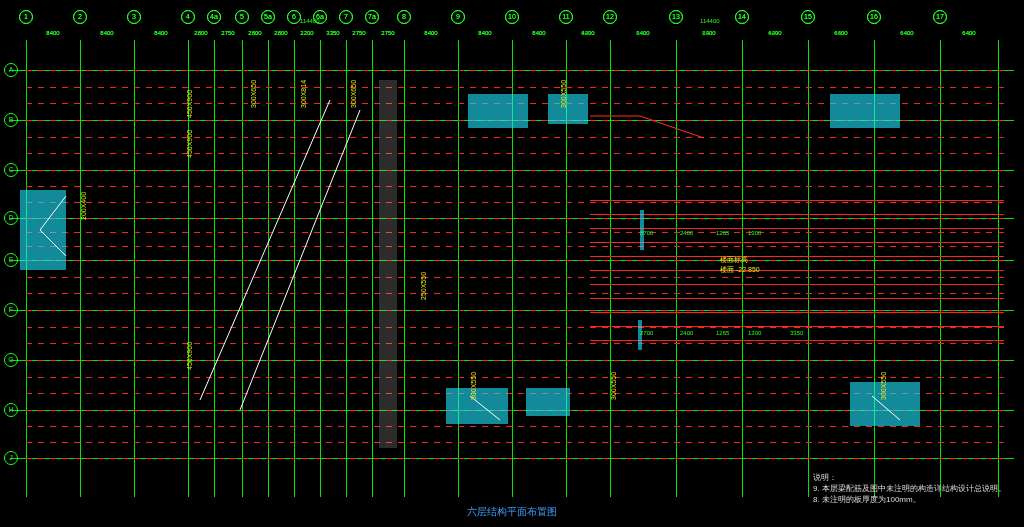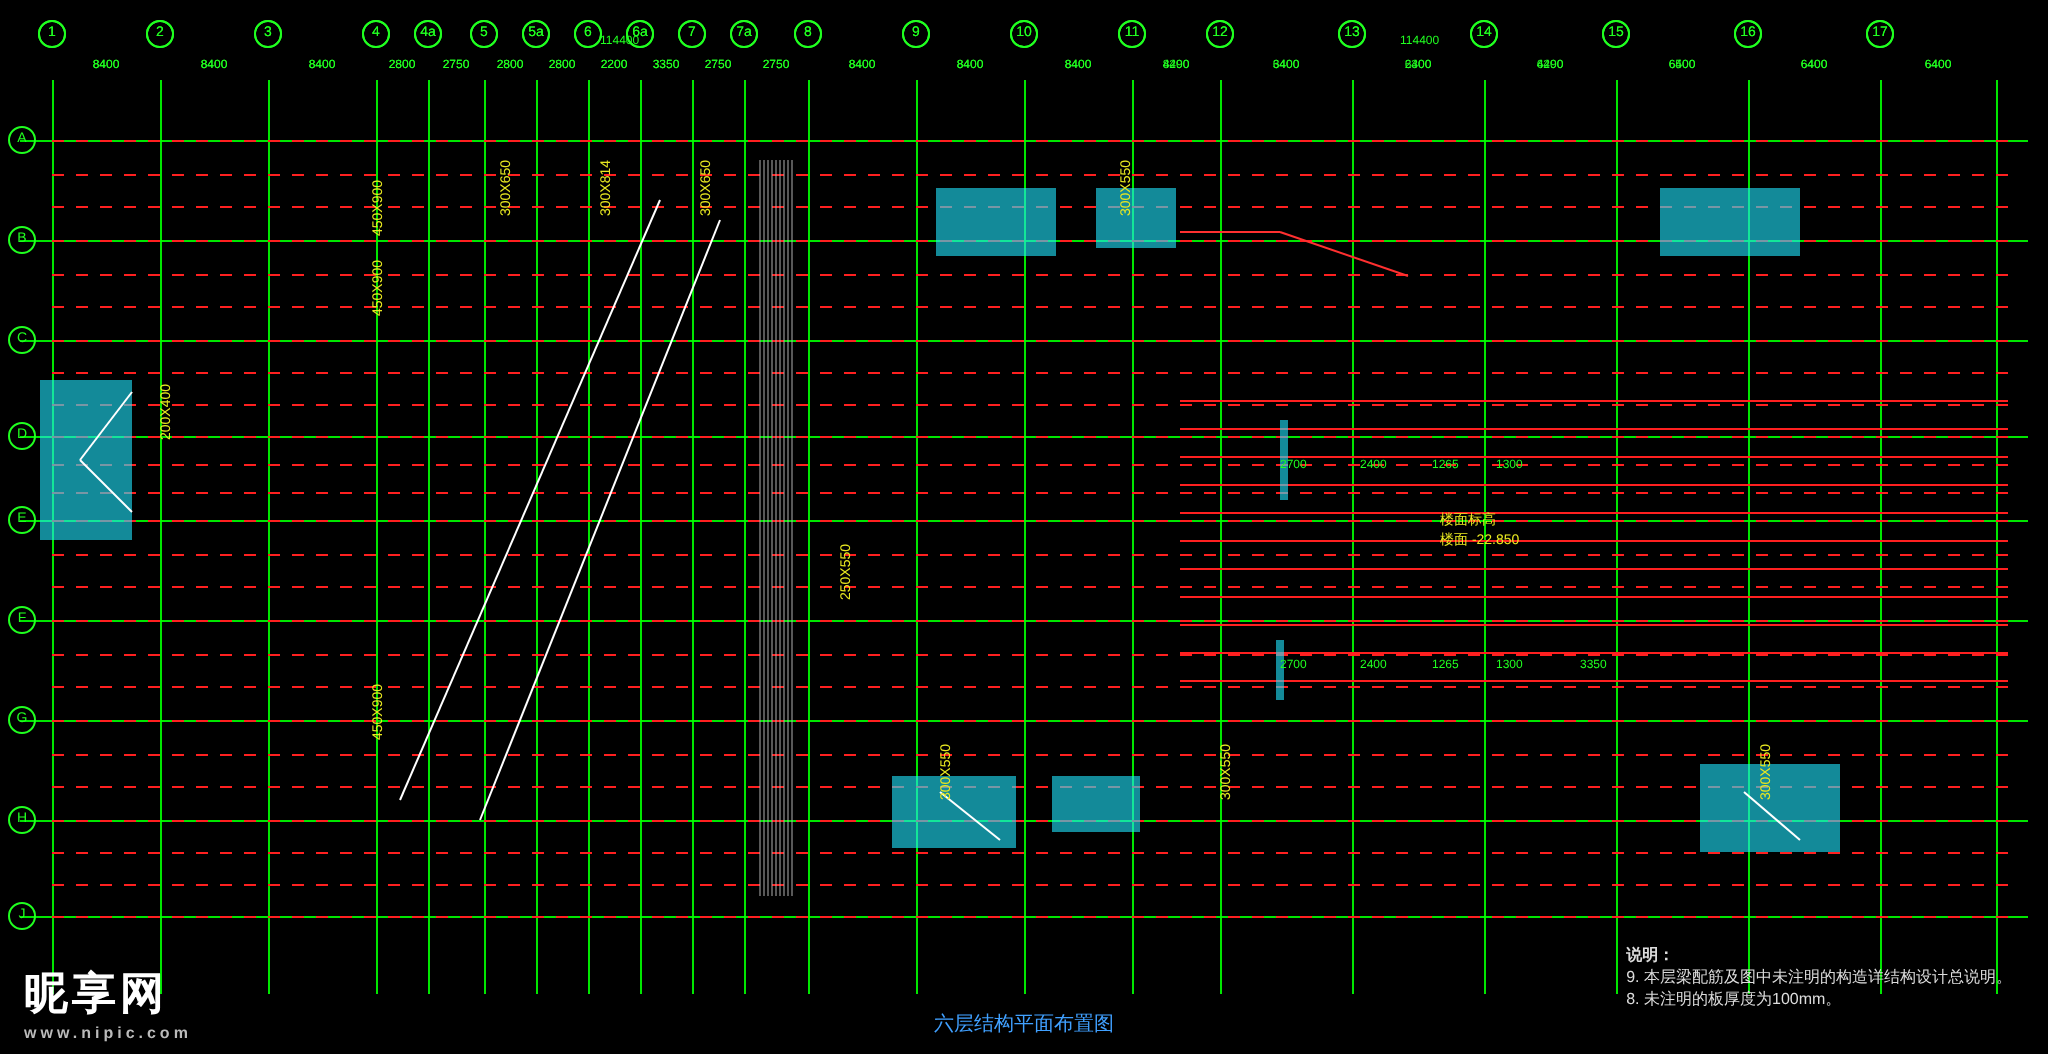--- a/index.html
+++ b/index.html
@@ -258,24 +258,20 @@
       <div class="dim" style="left: 790px; top: 330px;">3350</div>
       <div style="position: absolute; left: 720px; top: 255px; color: rgb(232, 232, 32); font-size: 7px; white-space: pre;">楼面标高
 楼面 -22.850</div>
       <div class="dim" style="left: 300px; top: 18px;">114400</div>
       <div class="dim" style="left: 700px; top: 18px;">114400</div>
     </div>
 
 <div class="title">六层结构平面布置图</div>
 
 <div class="note-box">
-  <div style="font-weight:bold;margin-top:30px;">说明：</div>
+  <div style="font-weight:normal;margin-top:30px;">说明：</div>
   <div>9. 本层梁配筋及图中未注明的构造详结构设计总说明。</div>
   <div>8. 未注明的板厚度为100mm。</div>
 </div>
 
 
-<div class="watermark">
-  <span>昵享网</span>
-  <span class="sub">www.nipic.com</span>
+
 </div>
 
-</div>
-
 </body></html>

